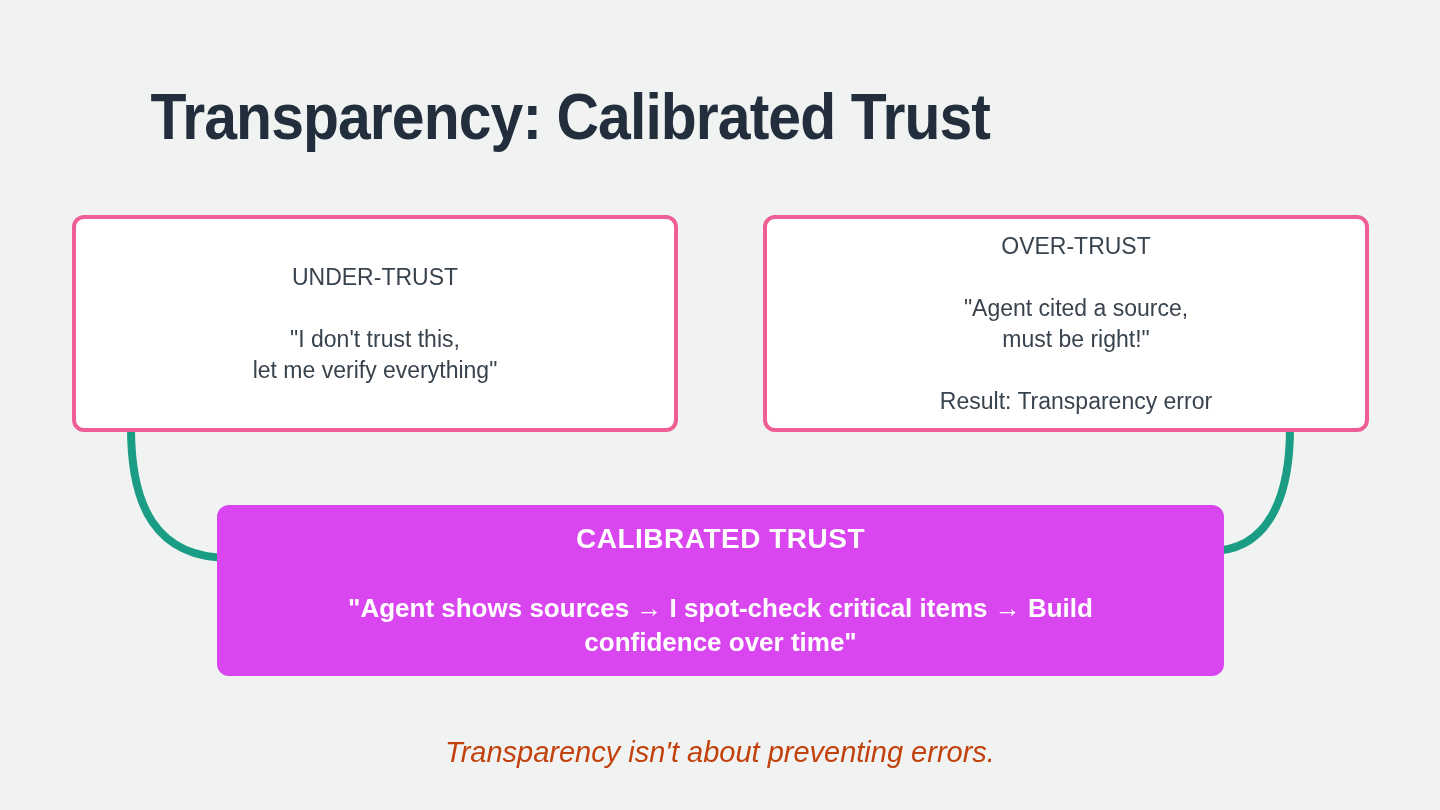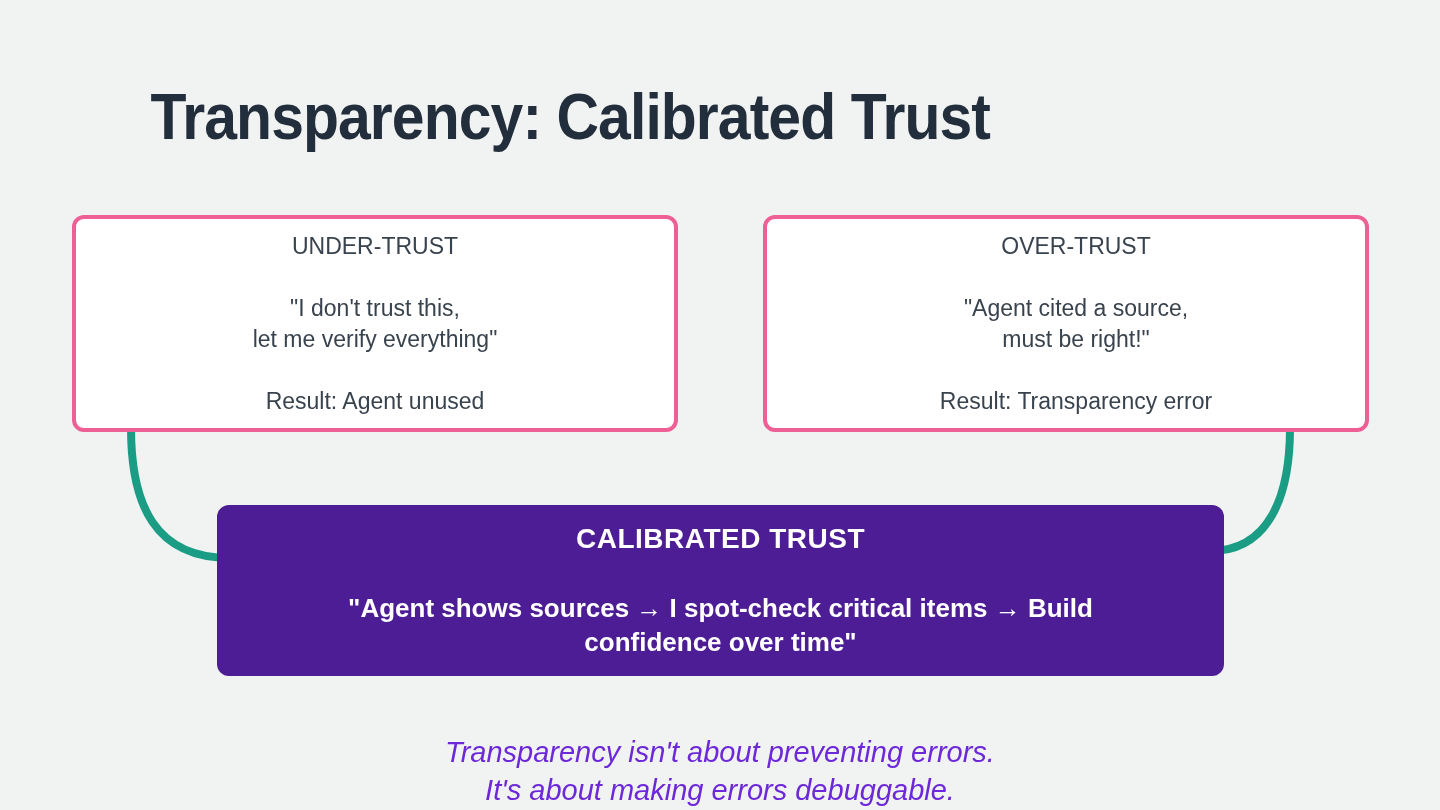--- a/index.html
+++ b/index.html
@@ -70,21 +70,21 @@
   .trust-box.right { left: 763px; padding-left: 20px; }
 
   
   .calibrated-box {
     position: absolute;
     top: 505px;
     left: 217px;
     width: 1007px;
     height: 171px;
     box-sizing: border-box;
-    background: #4c1d95;
+    background: #d946ef;
     border-radius: 12px;
     z-index: 2;
     display: flex;
     flex-direction: column;
     align-items: center;
     justify-content: center;
     gap: 35px;
     text-align: center;
     color: #ffffff;
   }
@@ -104,21 +104,21 @@
   
   .footer-note {
     position: absolute;
     top: 733px;
     left: 0;
     width: 1440px;
     text-align: center;
     font-style: italic;
     font-size: 29px;
     line-height: 38px;
-    color: #6d28d9;
+    color: #c2410c;
   }
 </style>
 </head>
 <body>
 
 <div class="slide">
 
   <div class="title">
     <span class="title-text">Transparency: Calibrated Trust</span>
   </div>
@@ -127,35 +127,33 @@
     <path d="M 131 428 C 131 505, 155 558, 230 558" fill="none" stroke="#1a9d84" stroke-width="8" stroke-linecap="round"></path>
     <path d="M 1290 428 C 1290 498, 1268 551, 1210 551" fill="none" stroke="#1a9d84" stroke-width="8" stroke-linecap="round"></path>
   </svg>
 
   <div class="trust-box left">
     <div>UNDER-TRUST</div>
     <div>
       <div>"I don't trust this,</div>
       <div>let me verify everything"</div>
     </div>
-    <div>Result: Agent unused</div>
   </div>
 
   <div class="trust-box right">
     <div>OVER-TRUST</div>
     <div>
       <div>"Agent cited a source,</div>
       <div>must be right!"</div>
     </div>
     <div>Result: Transparency error</div>
   </div>
 
   <div class="calibrated-box">
     <div class="calibrated-heading">CALIBRATED TRUST</div>
     <div class="calibrated-quote">"Agent shows sources → I spot-check critical items → Build confidence over time"</div>
   </div>
 
   <div class="footer-note">
     <div>Transparency isn't about preventing errors.</div>
-    <div>It's about making errors debuggable.</div>
   </div>
 
 </div>
 
 </body></html>

